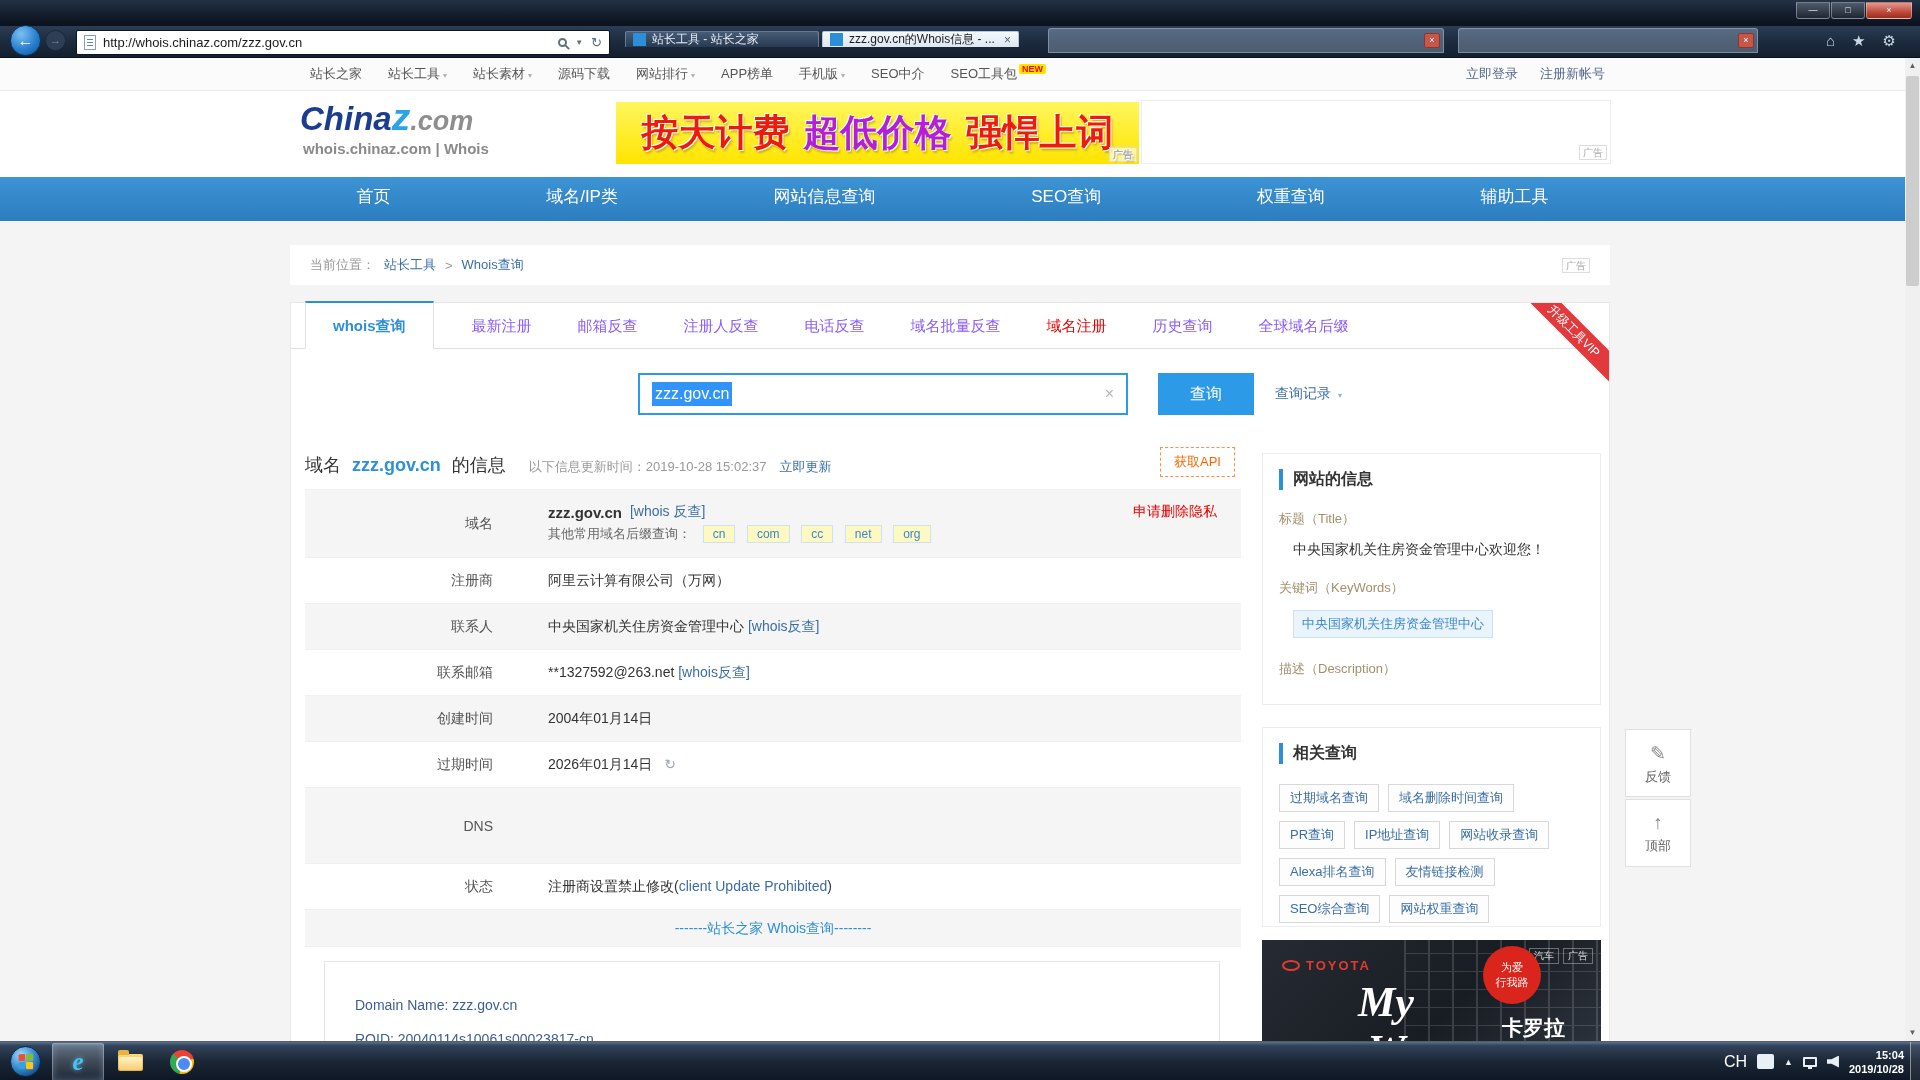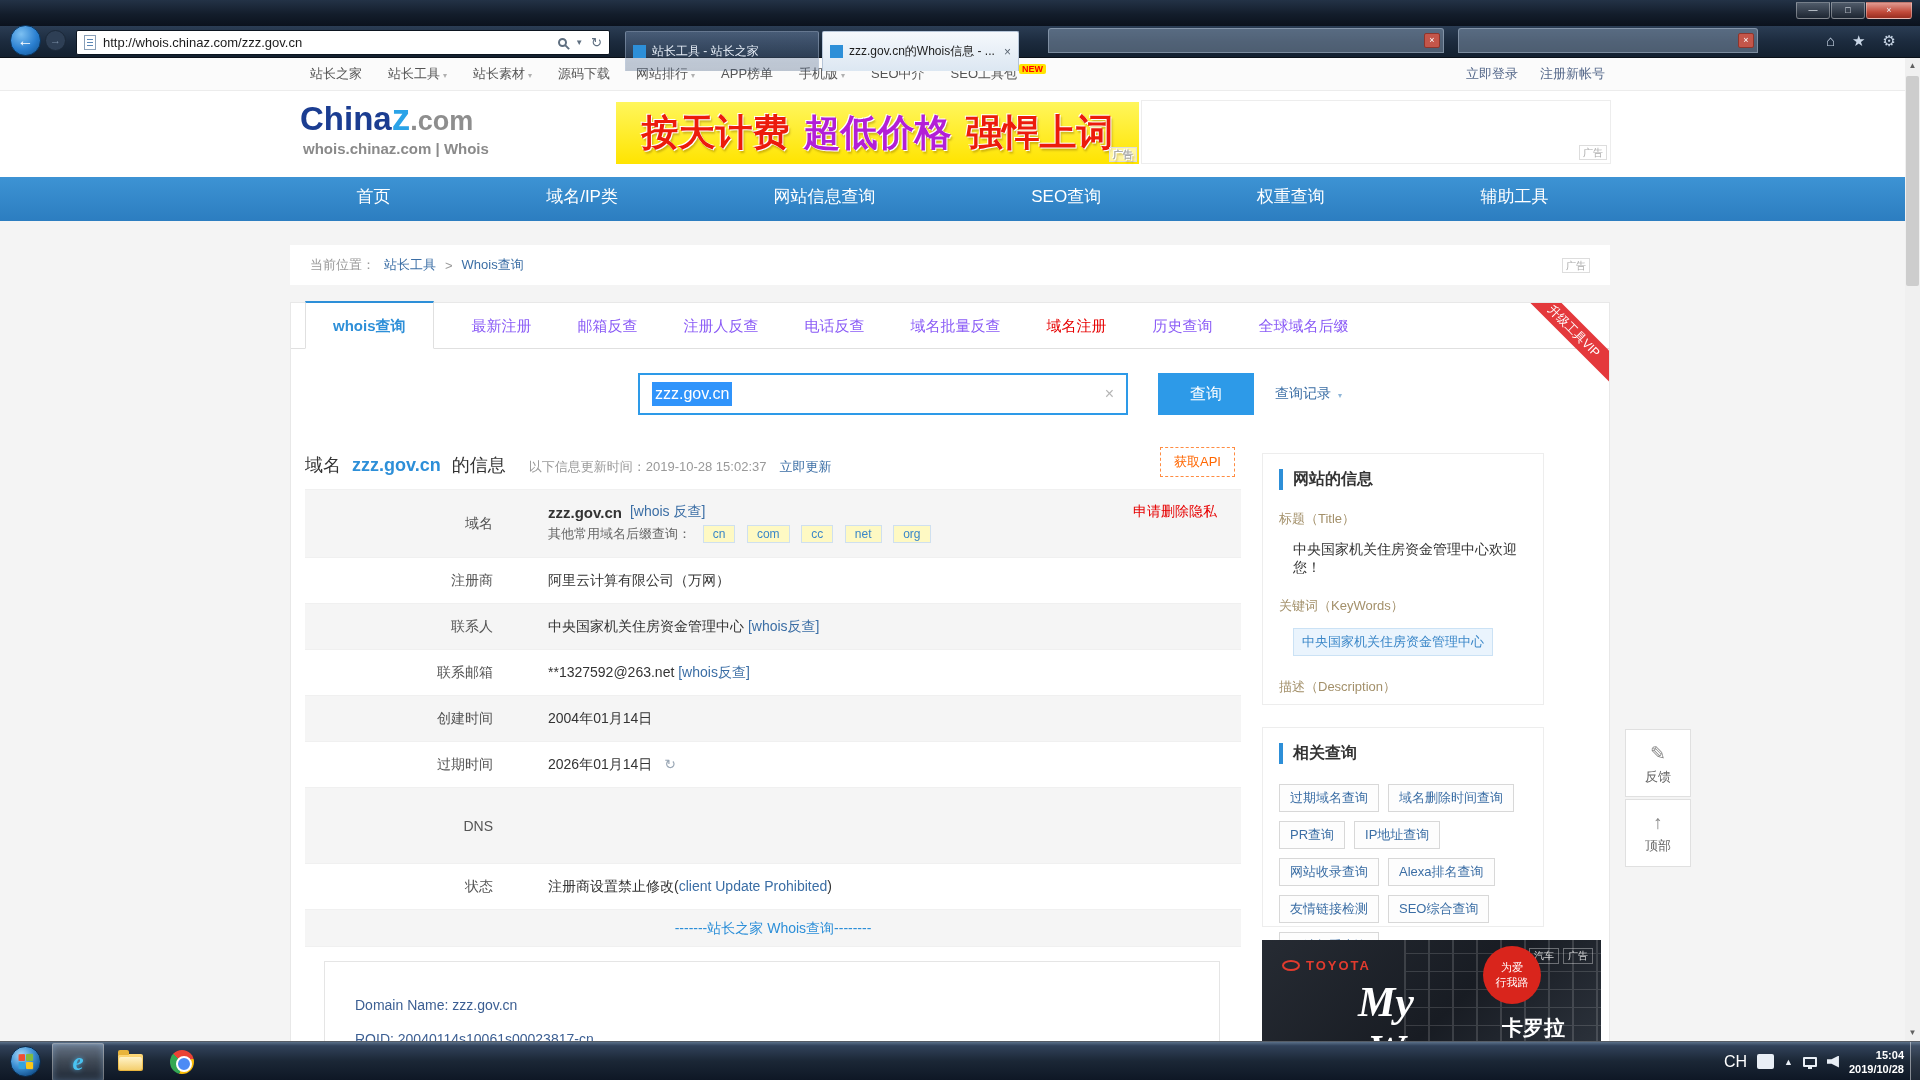--- a/index.html
+++ b/index.html
@@ -37,21 +37,21 @@
     transform:rotate(45deg); right:-5px; bottom:-3px; }
   .addr-caret { font-size:8px; }
   .addr-refresh { font-size:13px; }
 
   .bgwin { position:absolute; top:28px; height:25px; background:rgba(168,188,214,.38);
     border:1px solid rgba(215,228,245,.35); border-radius:3px 3px 0 0; z-index:41; }
   .bgwin .bg-x { position:absolute; right:3px; top:4px; width:16px; height:15px; background:#c4564a;
     border:1px solid #8e352c; border-radius:2px; color:#fff; font-size:9px; line-height:13px; text-align:center; }
   #bgwin1 { left:1048px; width:396px; } #bgwin2 { left:1458px; width:300px; }
 
-  .btab { position:absolute; top:31px; height:40px; display:flex; align-items:center; padding:0 7px;
+  .btab { position:absolute; top:31px; height:16px; display:flex; align-items:center; padding:0 7px;
     font-size:12px; border-radius:2px 2px 0 0; z-index:43; white-space:nowrap; }
   #btab1 { left:625px; width:194px; color:#e6edf7;
     background:linear-gradient(rgba(125,150,185,.40),rgba(70,95,130,.35));
     border:1px solid rgba(200,215,235,.35); border-bottom:none; }
   #btab2 { left:822px; width:197px; color:#1d1d1d;
     background:linear-gradient(#f5f8fc,#dce7f2); border:1px solid #b6c5d8; border-bottom:none; }
   .favicon { width:13px; height:13px; margin-right:6px; background:#2d8fd8; flex-shrink:0; }
   .btab-title { overflow:hidden; text-overflow:ellipsis; white-space:nowrap; flex:1; }
   .btab-close { margin-left:6px; font-size:12px; color:#5a6572; }
 
@@ -67,21 +67,21 @@
     border-bottom:1px solid #ececec; font-size:13px; }
   .topnav-inner { position:absolute; left:310px; top:0; height:32px; display:flex; align-items:center; gap:26px; }
   .topnav-inner a { color:#555; white-space:nowrap; }
   .caret-sm { font-size:8px; color:#b0b0b0; margin-left:3px; }
   .new-badge { display:inline-block; background:#ffe400; color:#f00; font-size:9px; font-weight:bold;
     padding:0 3px; border-radius:2px; margin-left:2px; transform:translateY(-6px); }
   .topnav-right { position:absolute; right:300px; top:0; height:32px; display:flex; align-items:center; gap:22px; }
   .topnav-right a { color:#55688a; }
 
   
-  .logo { position:absolute; left:300px; top:97px; font-weight:bold; white-space:nowrap; }
+  .logo { position:absolute; left:300px; top:97px; font-style:italic; font-weight:bold; white-space:nowrap; }
   .logo .p1 { font-size:33px; color:#1b3d91; }
   .logo .p2 { font-size:37px; color:#2aa3e8; }
   .logo .p3 { font-size:27px; color:#8e8e8e; }
   .tagline { position:absolute; left:303px; top:140px; font-size:15px; font-weight:bold; color:#8a8a8a; }
 
   .banner { position:absolute; left:616px; top:102px; width:523px; height:62px;
     background:linear-gradient(#fff65c,#ffe400); display:flex; align-items:center; justify-content:center;
     gap:14px; font-weight:bold; font-size:37px; white-space:nowrap; }
   .banner span { text-shadow:1px 1px 0 #fff,-1px -1px 0 #fff,2px 3px 2px rgba(120,90,0,.35); }
   .banner .s1,.banner .s3 { color:#ec1b0b; } .banner .s2 { color:#b31fd6; }
@@ -152,21 +152,21 @@
   .row-dns { min-height:76px; }
   .row-dns .wval div { line-height:34px; }
   .exp-refresh { color:#9aa7b5; font-size:14px; margin-left:8px; }
   .wdivider { background:#f5f5f5; border-bottom:1px solid #f0f0f0; text-align:center;
     color:#2d8fd8; font-size:14px; line-height:36px; }
   .rawbox { position:absolute; left:33px; top:658px; width:896px; height:290px; border:1px solid #e5e5e5;
     padding:26px 30px; font-size:14px; color:#3c5f93; line-height:34px; background:#fff; }
 
   
   .sidebar { position:absolute; left:971px; top:150px; width:339px; }
-  .side-sec { position:absolute; left:0; width:282px; border:1px solid #ededed; padding:15px 16px; background:#fff; }
+  .side-sec { position:absolute; left:0; width:339px; border:1px solid #ededed; padding:15px 16px; background:#fff; }
   #side1 { top:0; height:252px; } #side2 { top:274px; height:200px; }
   .side-title { font-size:16px; font-weight:bold; color:#333; border-left:4px solid #2d8fd8;
     padding-left:10px; margin-bottom:20px; }
   .meta-label { font-size:13px; color:#a3906a; margin:0 0 13px; }
   .site-title-txt { font-size:14px; color:#333; padding-left:14px; margin-bottom:20px; }
   .kw-chip { display:inline-block; margin:0 0 22px 14px; background:#eaf4fd; border:1px solid #cbe2f5;
     color:#3b87c8; font-size:13px; padding:4px 8px; }
   .rel-links { display:flex; flex-wrap:wrap; gap:9px; }
   .rel-chip { border:1px solid #d8d8d8; color:#3b6ea5; font-size:13px; padding:4px 10px; background:#fdfdfd;
     white-space:nowrap; }

